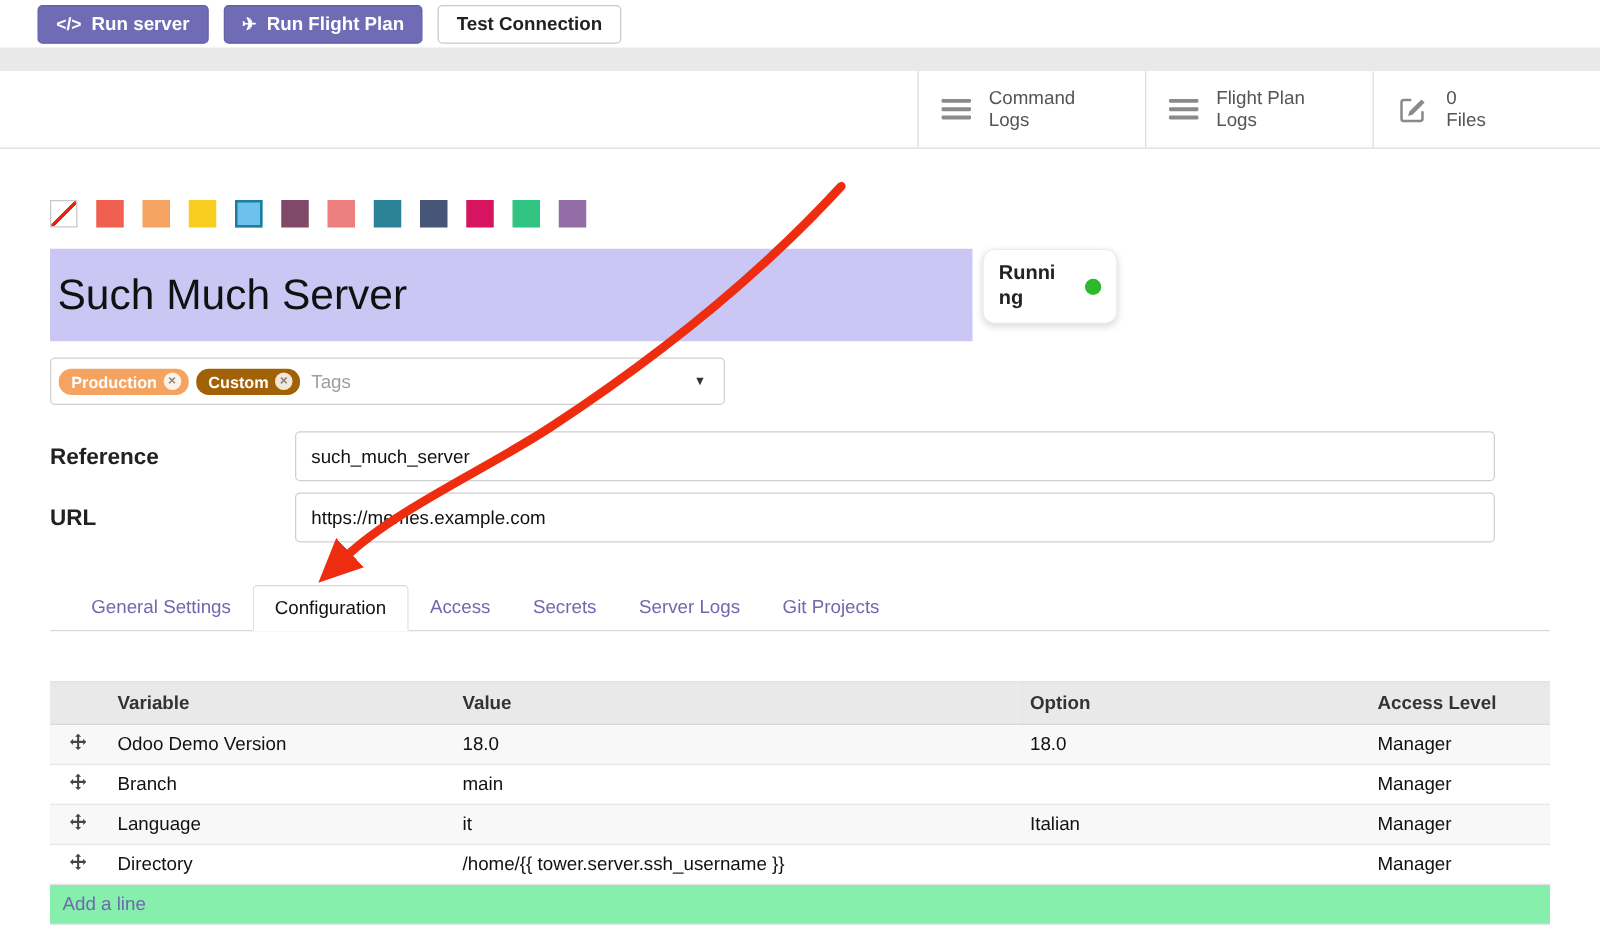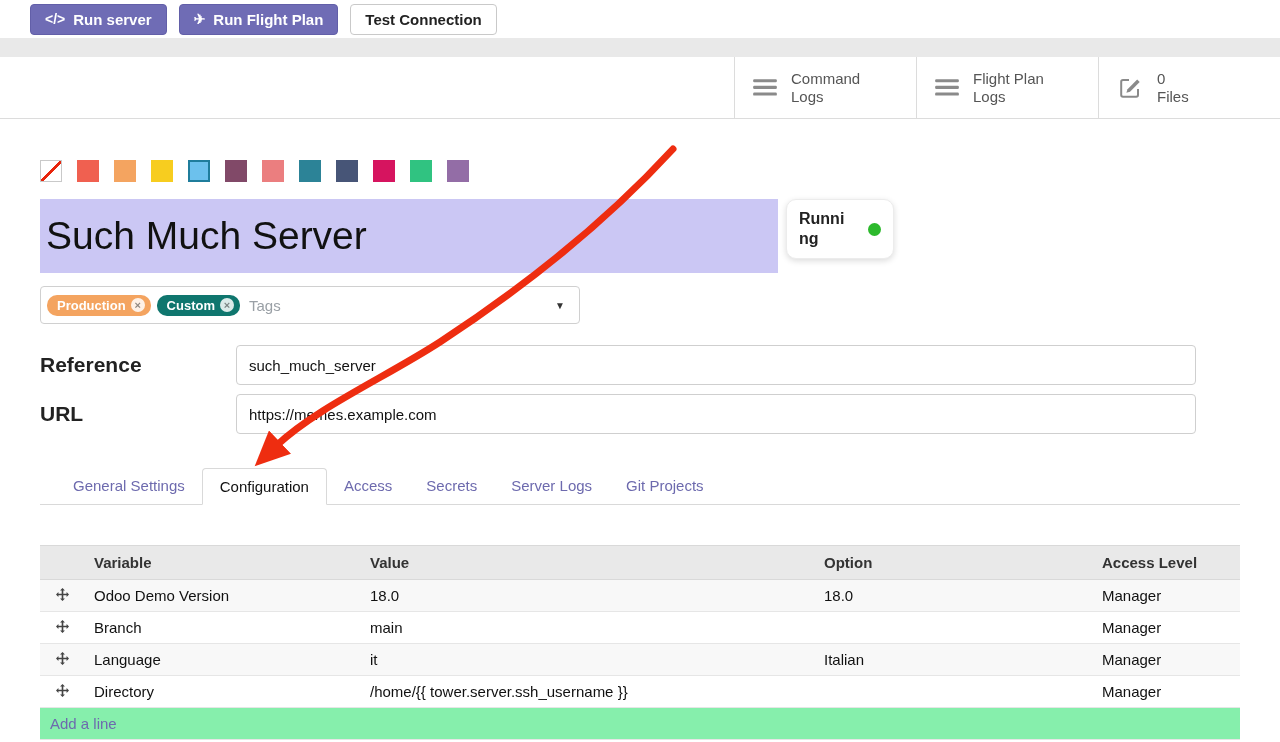--- a/index.html
+++ b/index.html
@@ -26,39 +26,39 @@
   .content { padding:0 40px; position:relative; }
 
   .swatches { margin-top:40px; display:flex; align-items:center; gap:15px; height:24px; }
   .swatch { width:22px; height:22px; cursor:pointer; }
   .swatch-none { border:1px solid #c9c9c9; background:
      linear-gradient(135deg, transparent 45%, #e8250c 45%, #e8250c 55%, transparent 55%) #fff; }
   .swatch.selected { border:2px solid #1f7d9c; }
 
   .title-row { margin-top:16px; display:flex; align-items:flex-start; gap:8px; }
   .title-box { width:738px; height:74px; background:#cbc7f4; display:flex; align-items:center;
-    padding-left:6px; font-size:39px; font-weight:normal; color:#111; cursor:text;text-align:center; }
+    padding-left:6px; font-size:34px; font-weight:normal; color:#111; cursor:text;text-align:center; }
   .status-card { width:108px; background:#fff; border:1px solid #ececec; border-radius:10px;
     box-shadow:0 2px 6px rgba(0,0,0,.14); display:flex; align-items:center;
     padding:9px 12px; gap:3px; cursor:pointer; }
   .status-text { font-weight:bold; font-size:16px; width:54px; line-height:1.25; word-break:break-all; }
   .status-dot { width:13px; height:13px; border-radius:50%; background:#2cb92c; margin-left:auto; flex:none; }
 
   .tags-box { margin-top:13px; width:540px; height:38px; border:1px solid #d0d0d0; border-radius:4px;
     display:flex; align-items:center; gap:6px; padding:0 14px 0 6px; cursor:text; }
   .tag { border-radius:10px; padding:3px 6px 3px 10px; color:#fff; font-size:13px; font-weight:bold;
     display:inline-flex; align-items:center; gap:5px; }
   .tag-x { width:14px; height:14px; border-radius:50%; background:rgba(255,255,255,.85);
     color:rgba(0,0,0,.45); font-size:11px; line-height:14px; text-align:center; cursor:pointer; }
   .tags-placeholder { color:#9aa0a6; font-size:15px; margin-left:3px; }
   .tags-caret { margin-left:auto; color:#333; font-size:10px; cursor:pointer; }
 
   .fields { margin-top:21px; }
   .field-row { display:flex; align-items:center; margin-bottom:9px; padding-right:44px; }
-  .field-label { width:196px; font-weight:bold; font-size:21px; color:#222; }
+  .field-label { width:196px; font-weight:bold; font-size:18px; color:#222; }
   .field-input { flex:1; height:40px; border:1px solid #cfcfcf; border-radius:4px; font-size:15px;
     padding:0 12px; color:#111; background:#fff; font-family:inherit; }
 
   
   .tabs { margin-top:34px; display:flex; border-bottom:1px solid #d9d9d9; padding-left:16px; }
   .tab { padding:9px 17px; font-size:15px; color:#6d6aae; cursor:pointer; }
   .tab.active { background:#fff; border:1px solid #d9d9d9; border-bottom:1px solid #fff;
     margin-bottom:-1px; border-radius:4px 4px 0 0; color:#111; }
 
   
@@ -156,21 +156,21 @@
       <span class="status-text">Running</span>
       <span class="status-dot"></span>
     </div>
   </div>
 
   <div class="tags-box">
     <span class="tag" style="background: rgb(244, 164, 96);">
       <span>Production</span>
       <span class="tag-x">×</span>
     </span>
-    <span class="tag" style="background: #0f766e;">
+    <span class="tag" style="background: #a16207;">
       <span>Custom</span>
       <span class="tag-x">×</span>
     </span>
     <span class="tags-placeholder">Tags</span>
     <span class="tags-caret">▼</span>
   </div>
 
   <div class="fields">
     <div class="field-row">
       <label class="field-label">Reference</label>

